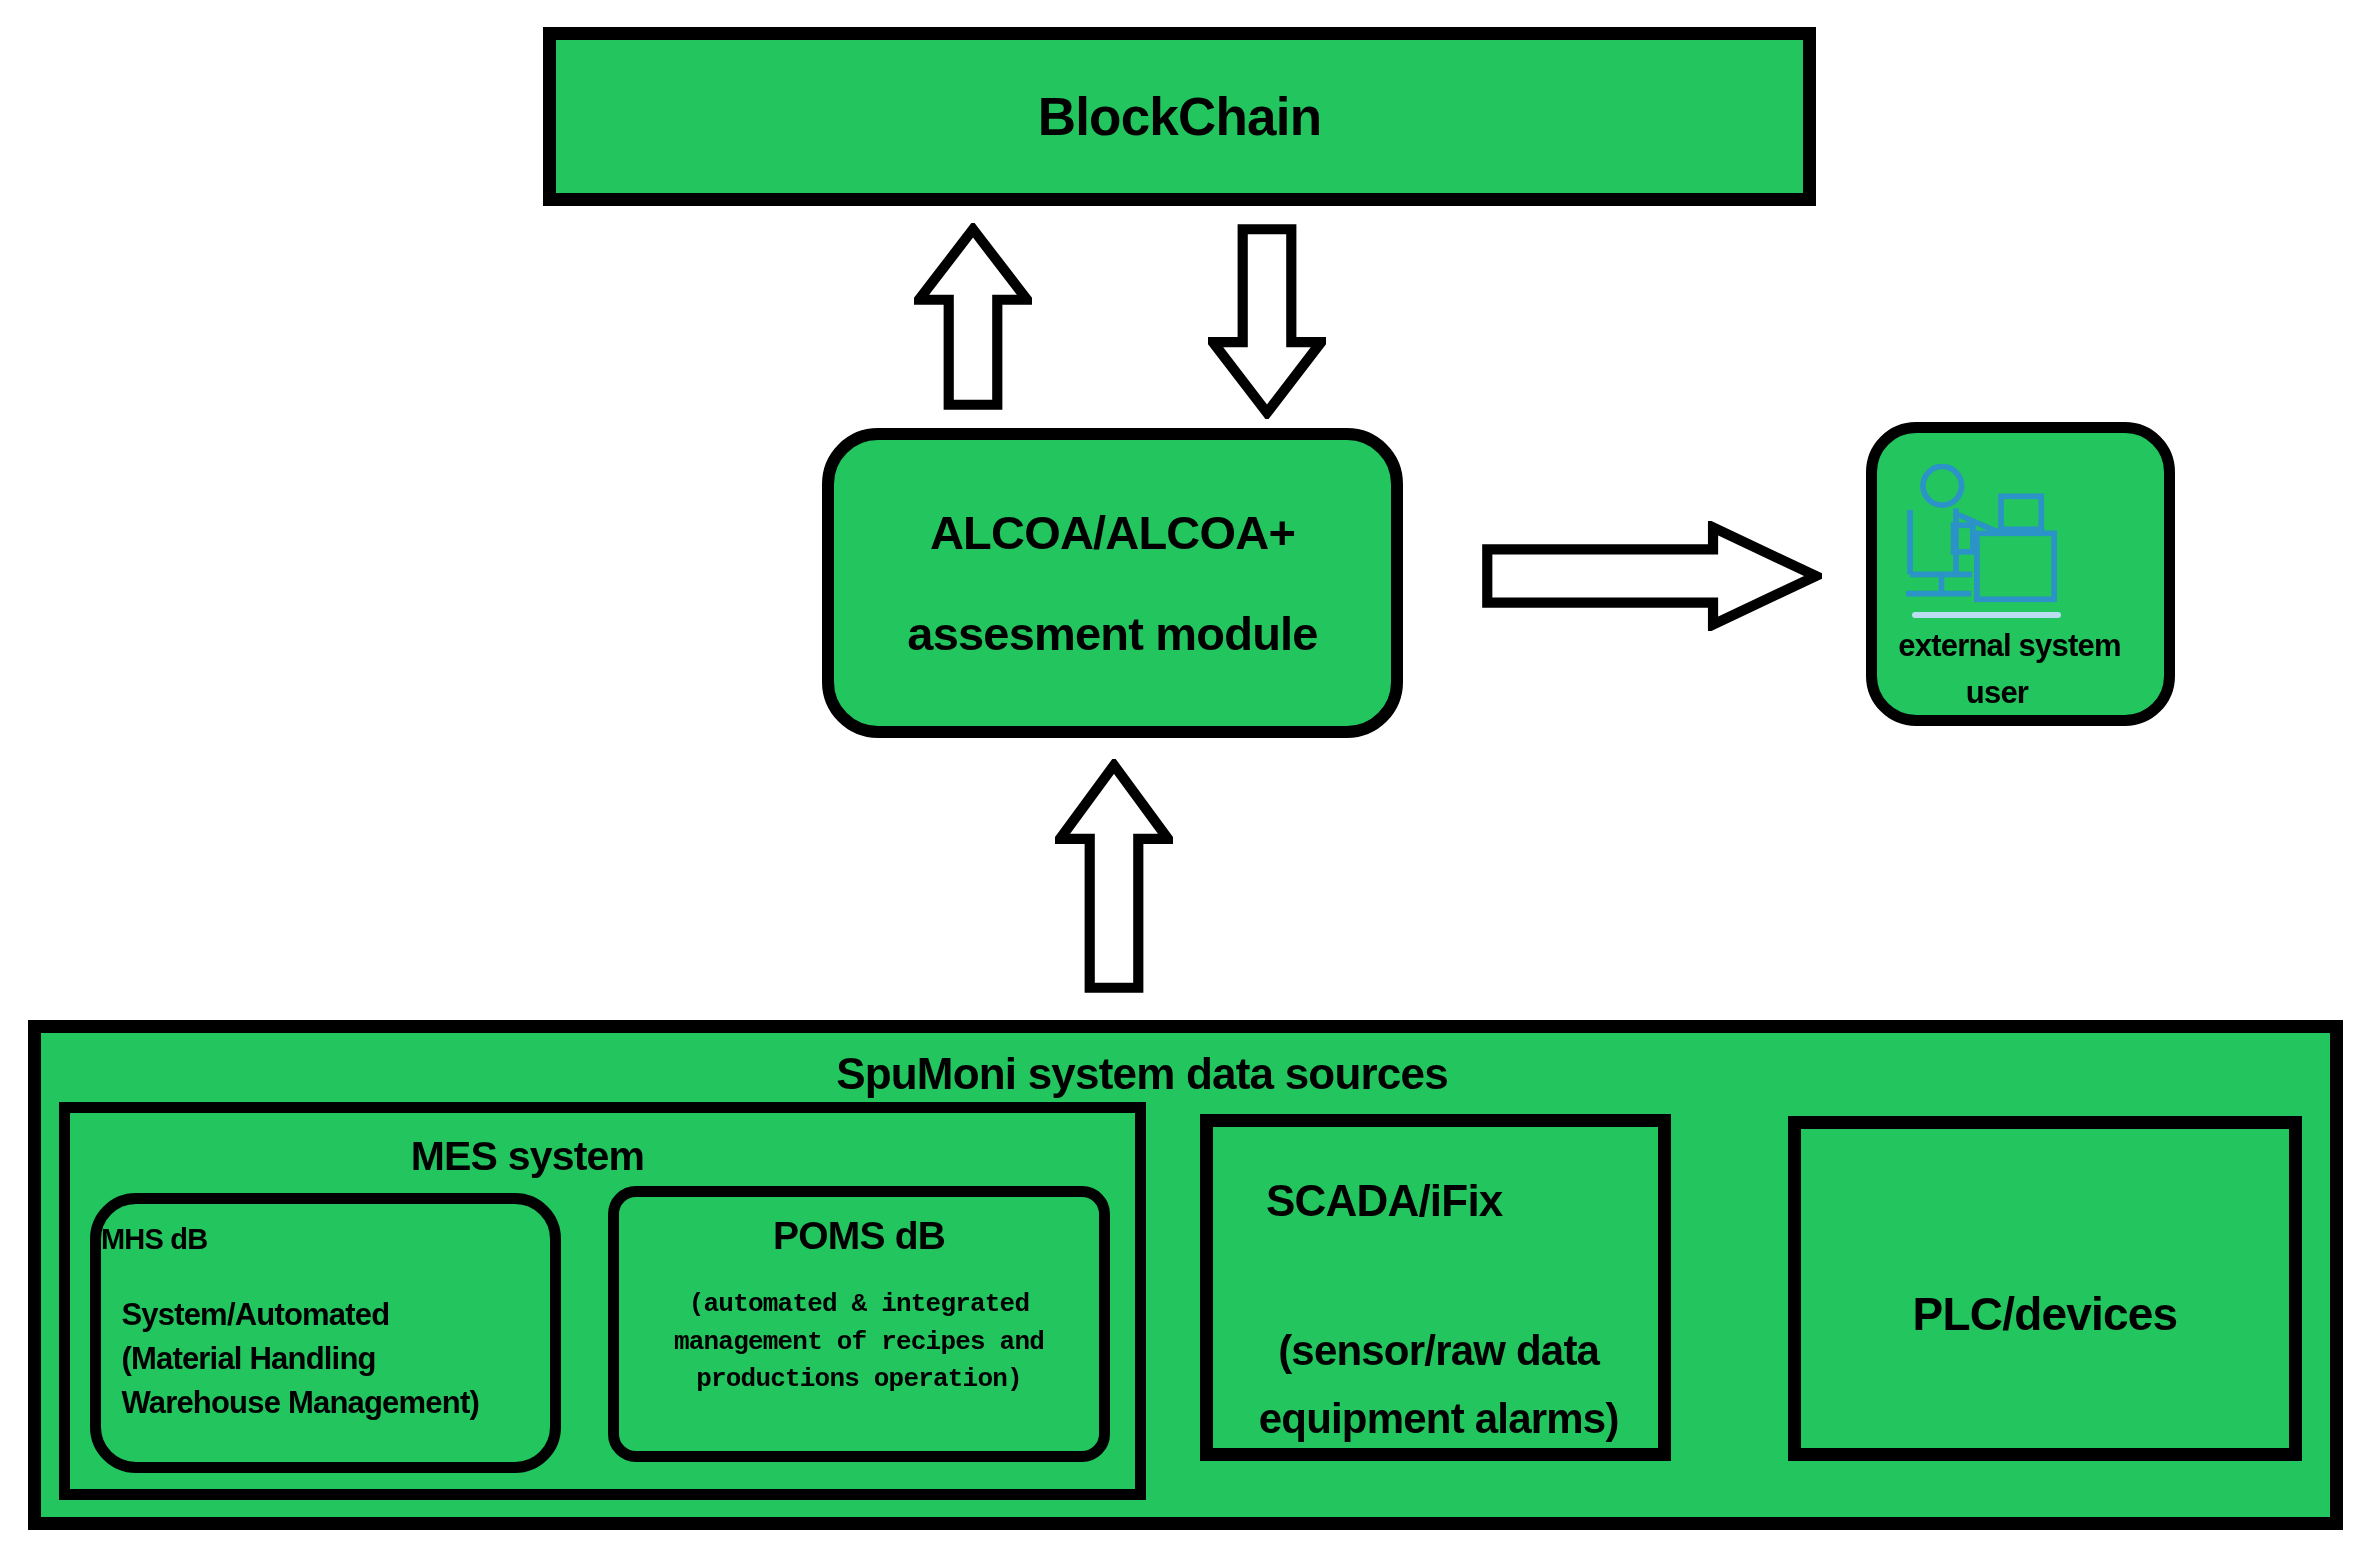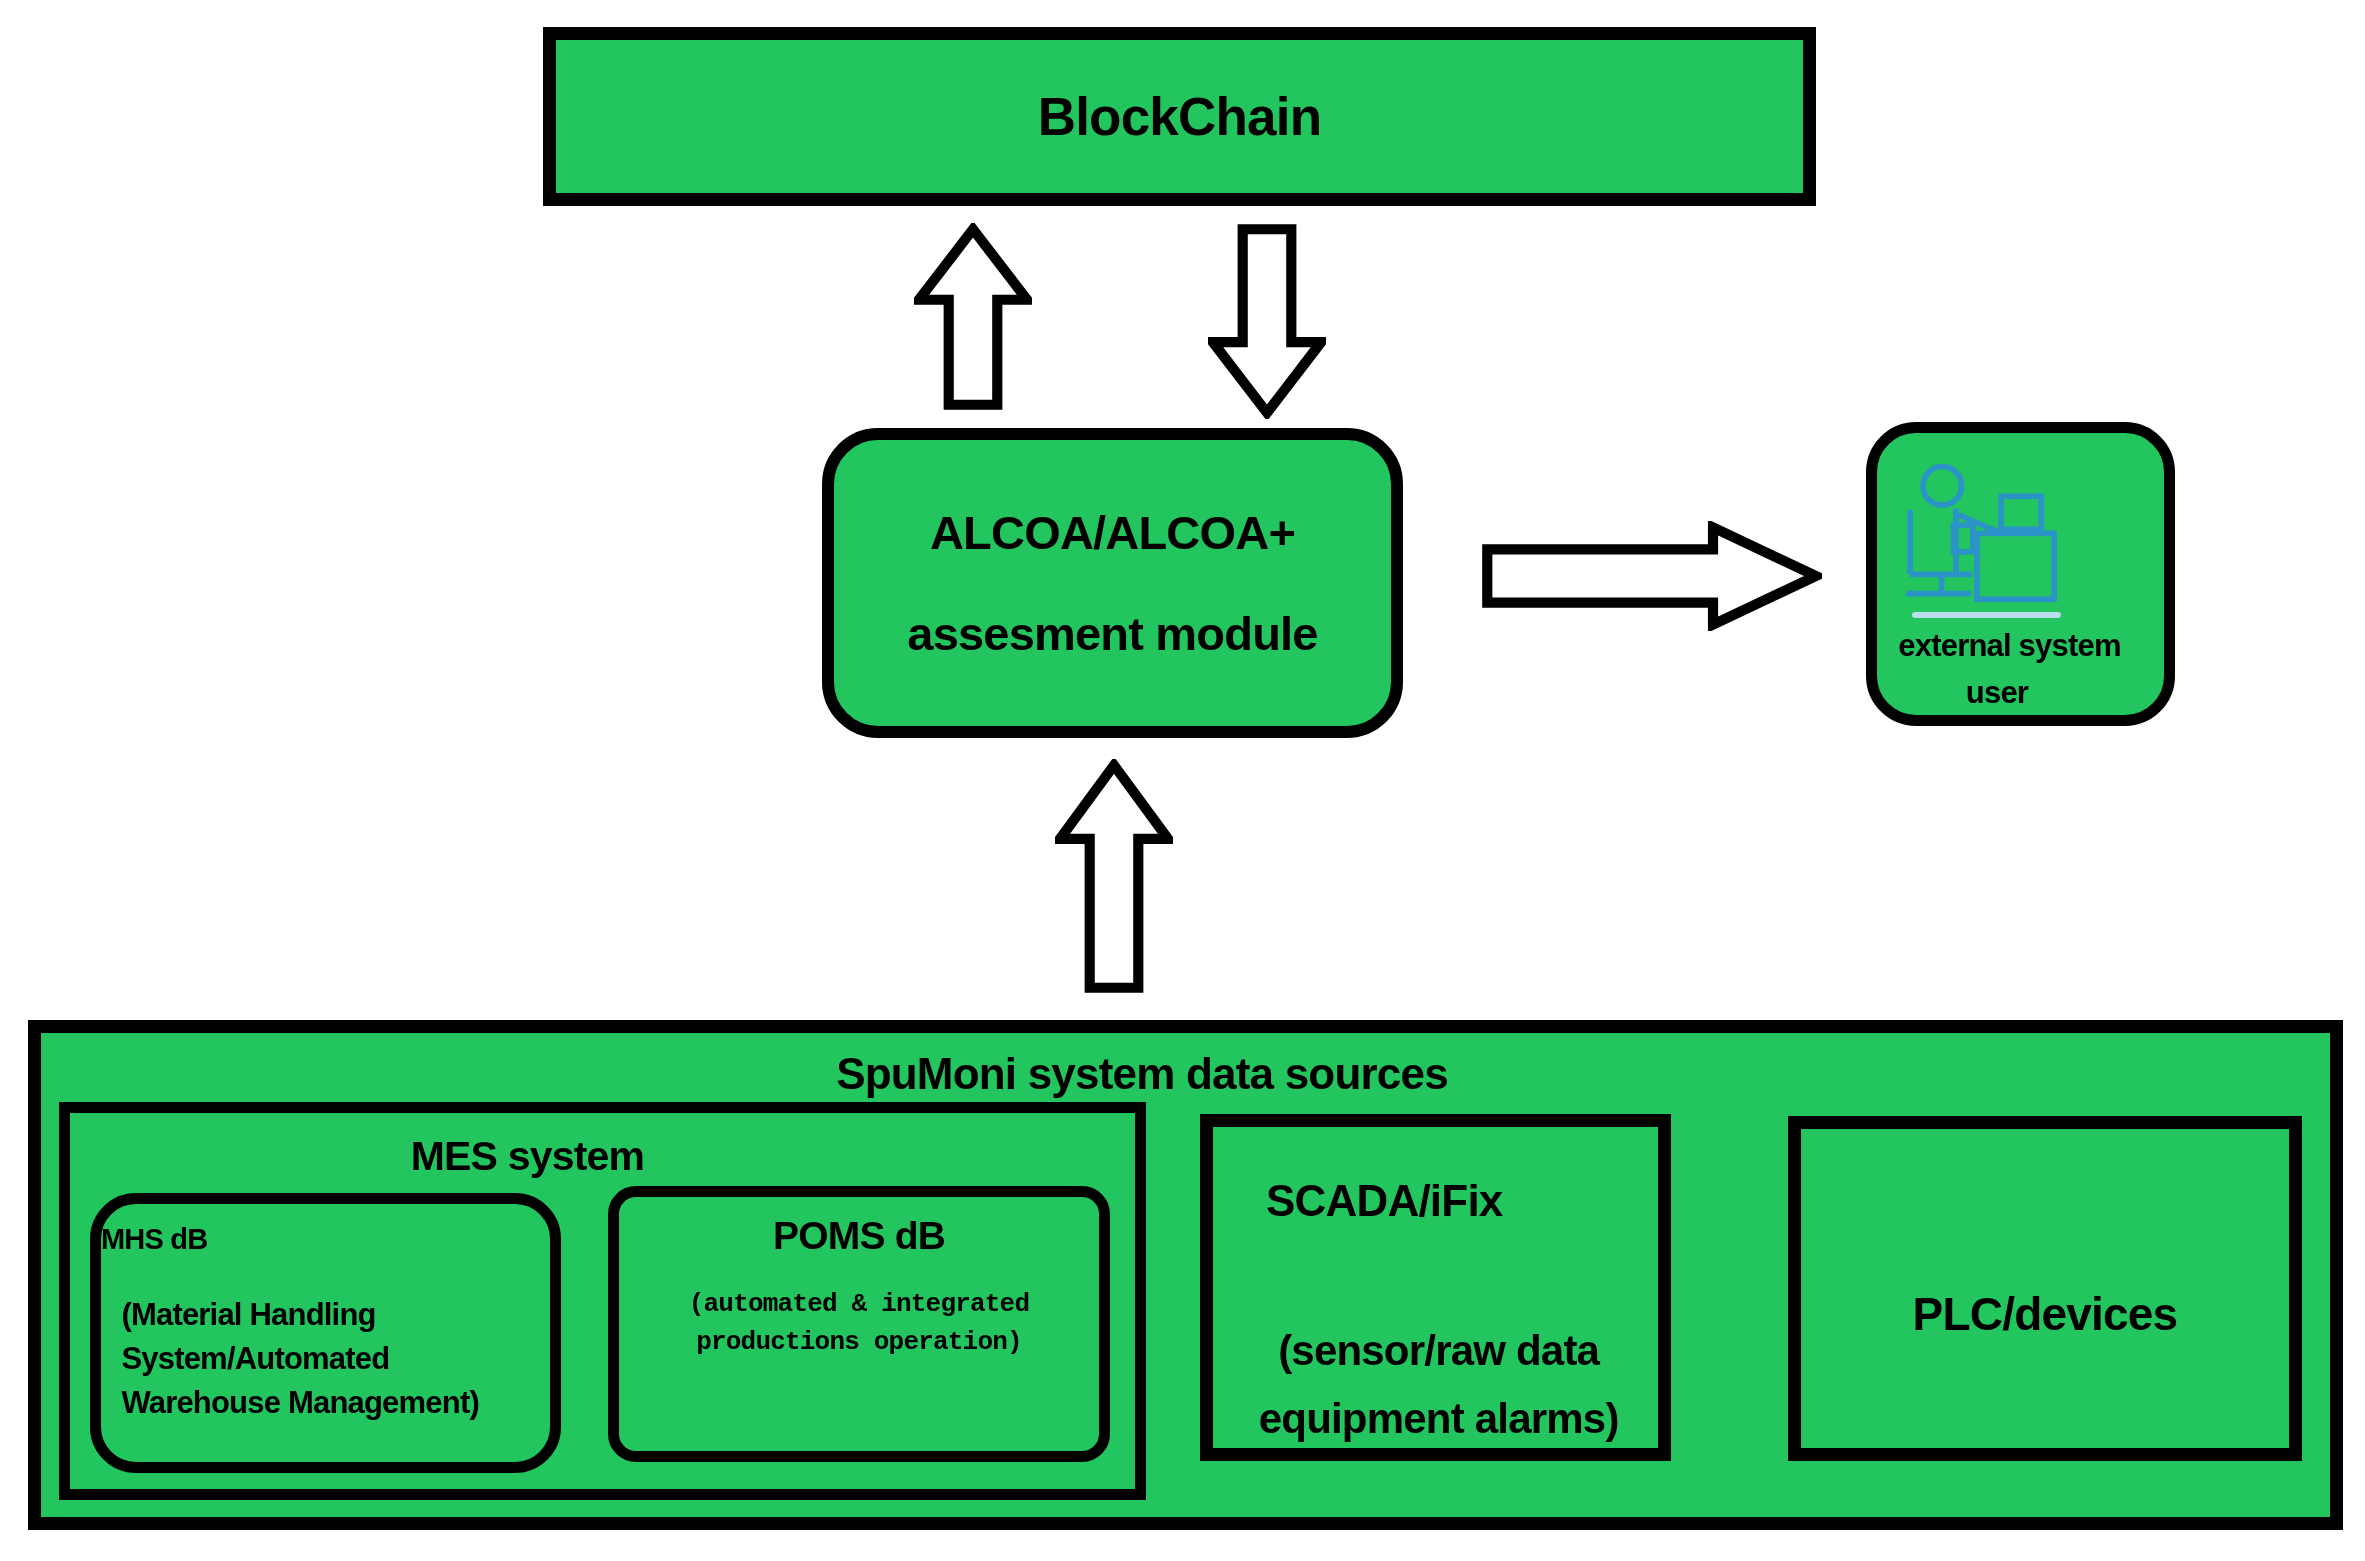--- a/index.html
+++ b/index.html
@@ -119,30 +119,31 @@
     <div id="spumoni-title">SpuMoni system data sources</div>
   </div>
 
   <div class="box" id="mes">
     <div id="mes-title">MES system</div>
   </div>
 
   <div class="box" id="mhs">
     <div id="mhs-title">MHS dB</div>
     <div id="mhs-desc">
+      <div>System/Automated</div>
       <div>(Material Handling</div>
-      <div>System/Automated</div>
       <div>Warehouse Management)</div>
     </div>
   </div>
 
   <div class="box" id="poms">
     <div id="poms-title">POMS dB</div>
     <div id="poms-desc">
       <div>(automated &amp; integrated</div>
+      <div>management of recipes and</div>
       <div>productions operation)</div>
     </div>
   </div>
 
   <div class="box" id="scada">
     <div id="scada-title">SCADA/iFix</div>
     <div id="scada-desc">
       <div>(sensor/raw data</div>
       <div>equipment alarms)</div>
     </div>

